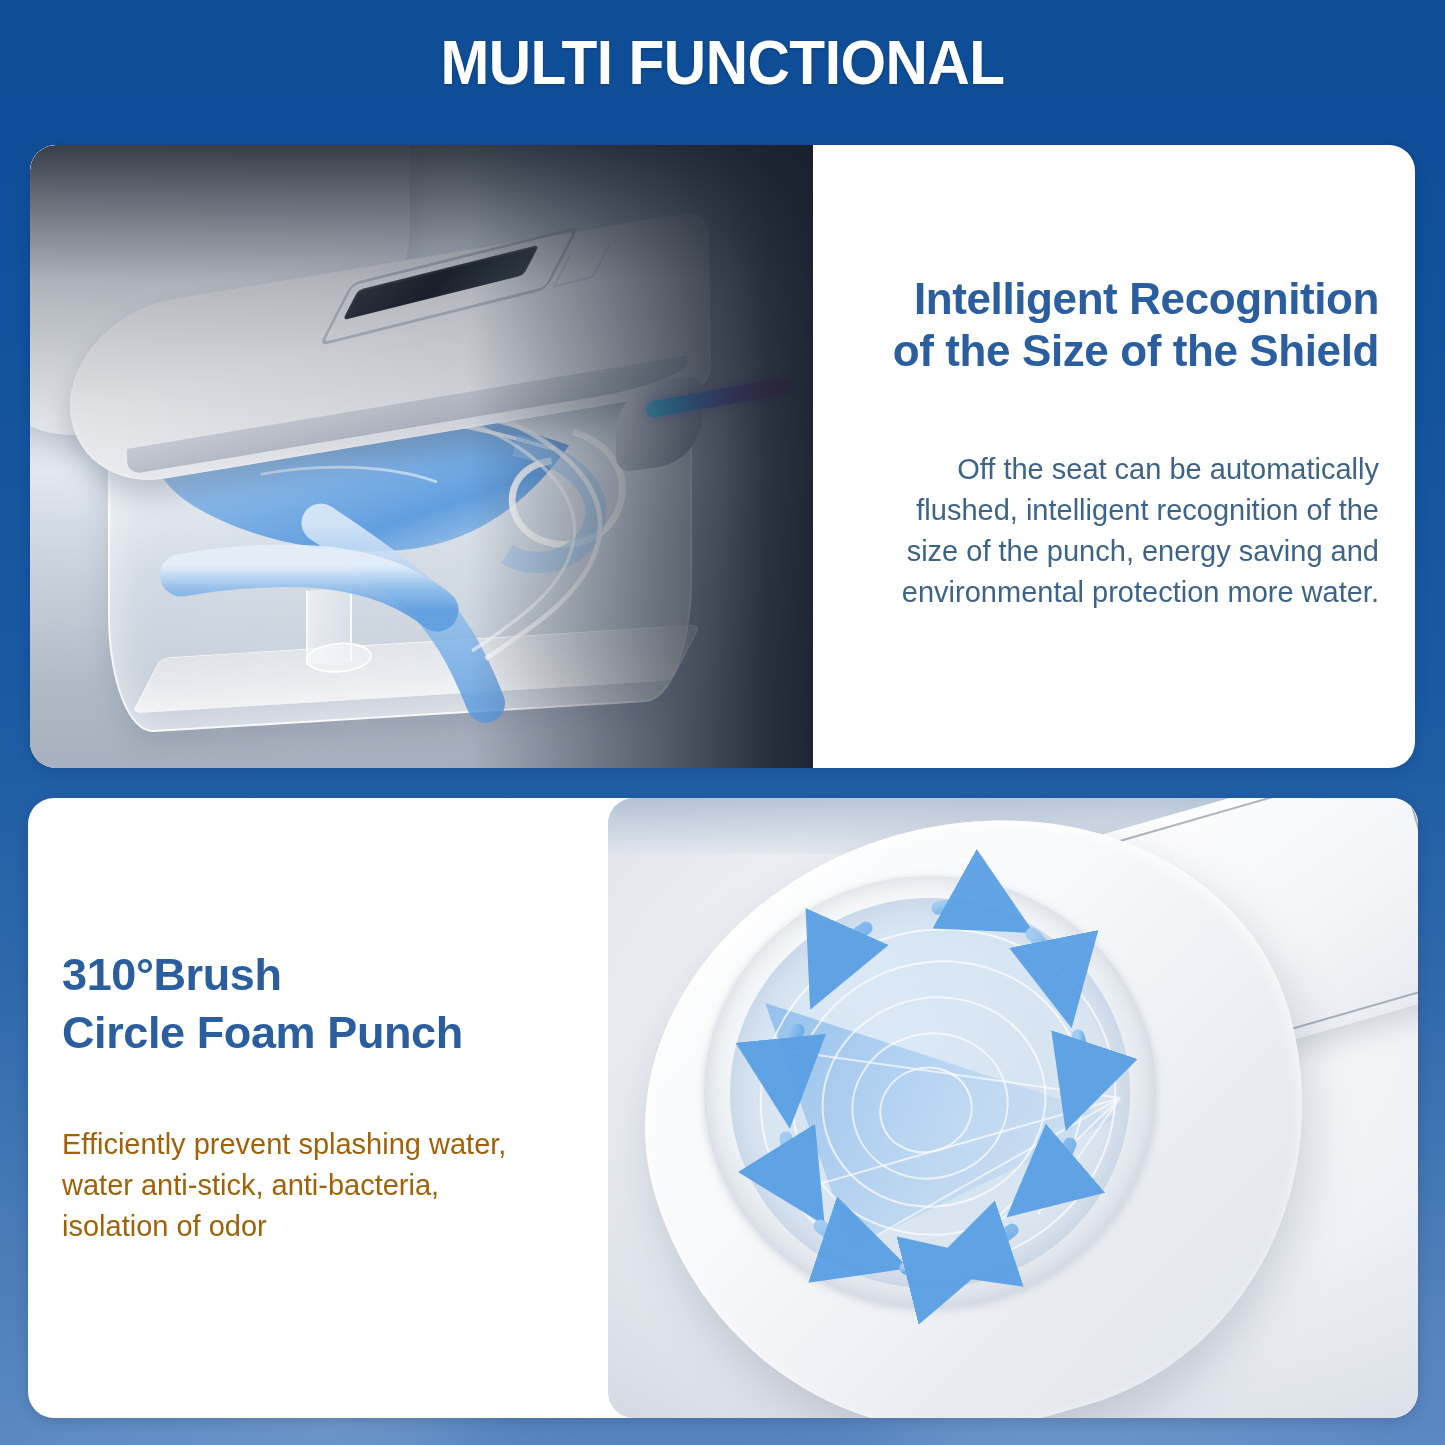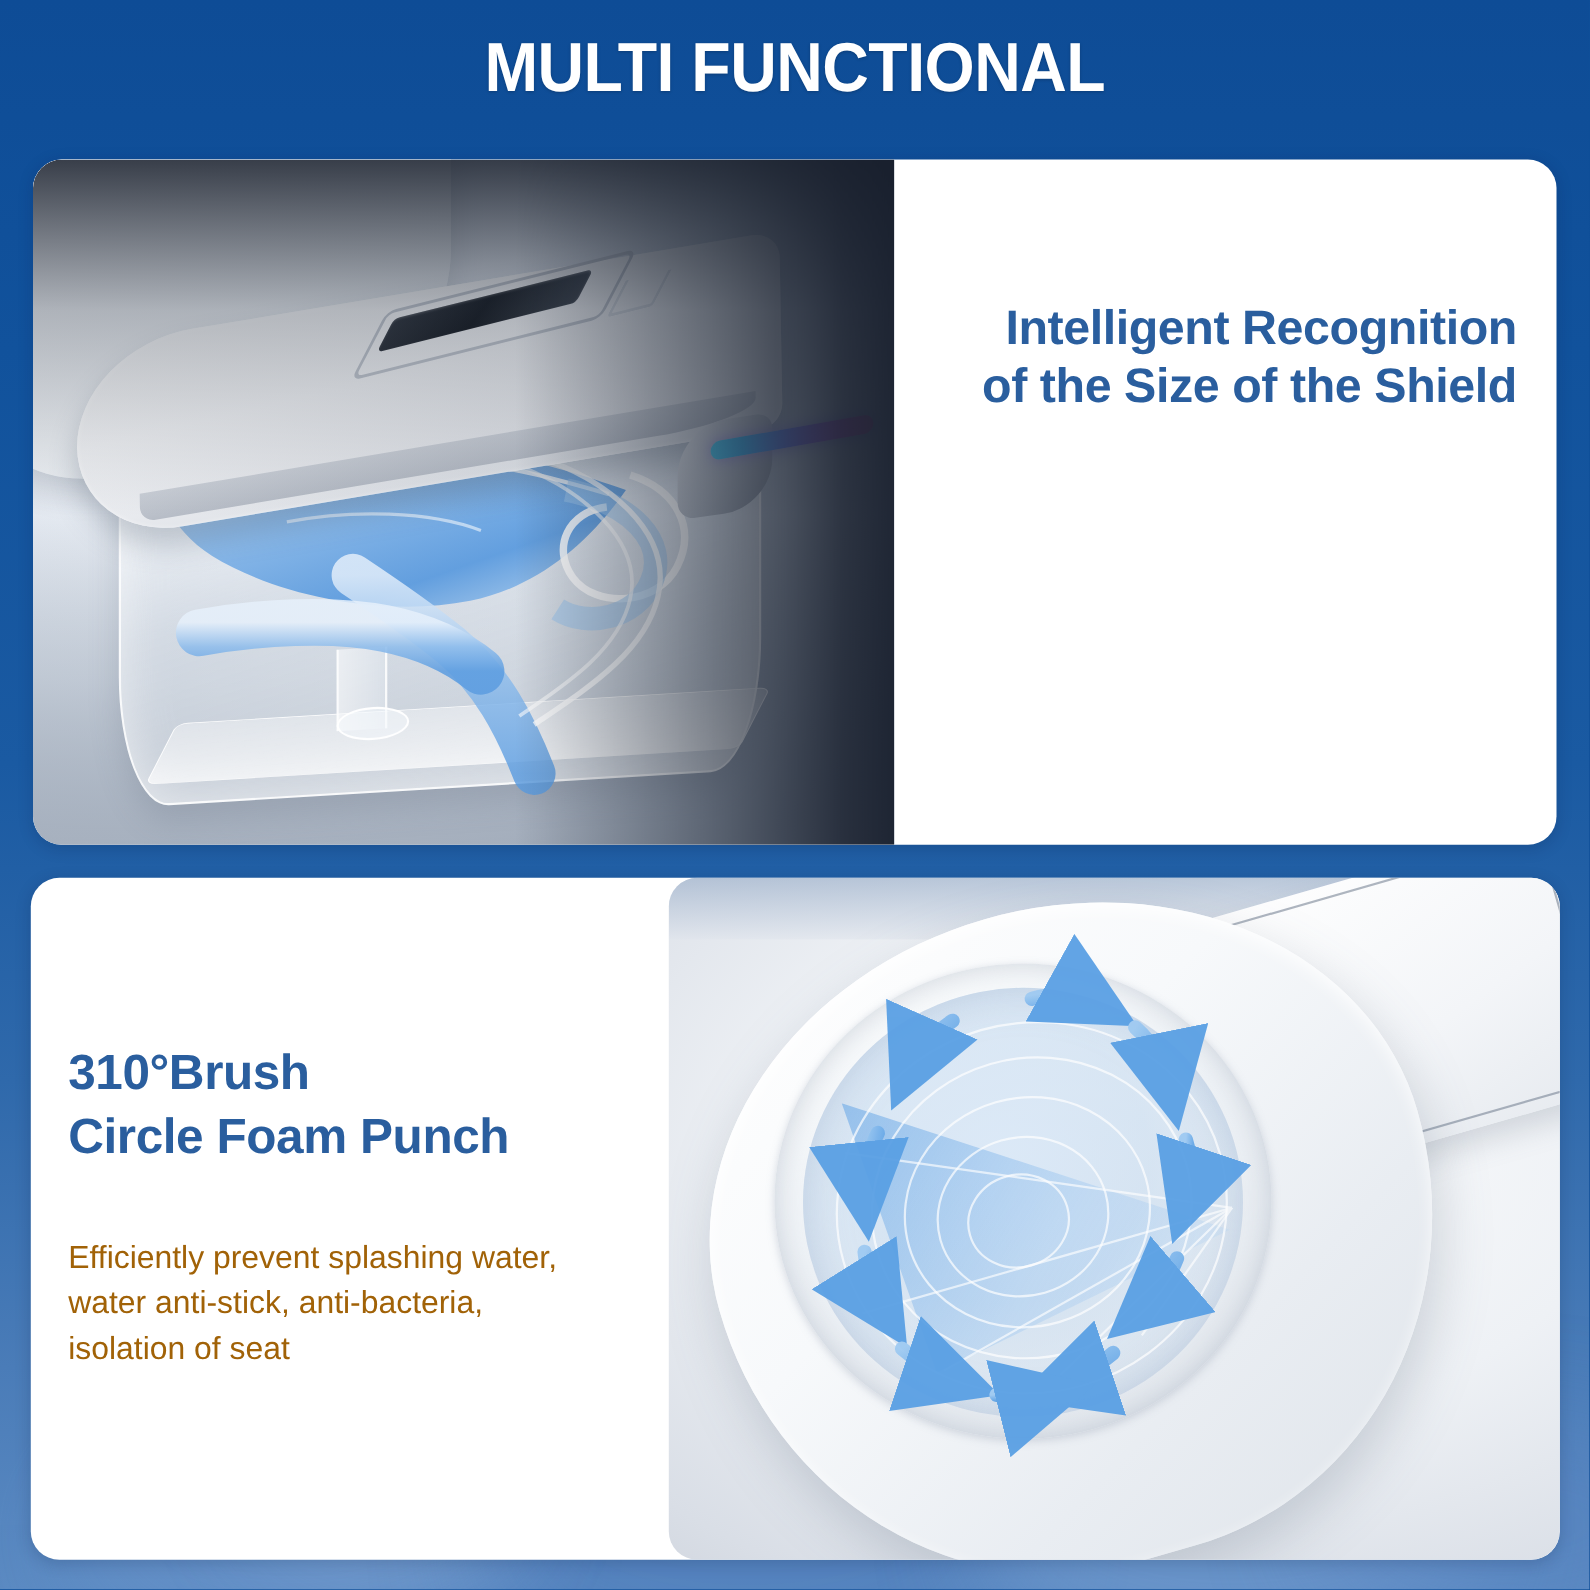--- a/index.html
+++ b/index.html
@@ -268,34 +268,35 @@
       <div class="ledbar"></div>
 
       <div class="vig"></div>
     </div>
 
     <div class="txt-top">
       <div class="h-top">
         <div>Intelligent Recognition</div>
         <div>of the Size of the Shield</div>
       </div>
+      <div class="p-top">Off the seat can be automatically flushed, intelligent recognition of the size of the punch, energy saving and environmental protection more water.</div>
     </div>
   </div>
 
   <div class="card-bot">
 
     <div class="txt-bot">
       <div class="h-bot">
         <div>310°Brush</div>
         <div>Circle Foam Punch</div>
       </div>
       <div class="p-bot">
         <div>Efficiently prevent splashing water,</div>
         <div>water anti-stick, anti-bacteria,</div>
-        <div>isolation of seat</div>
+        <div>isolation of odor</div>
       </div>
     </div>
 
     <div class="photo-bot">
       <div class="topstrip"></div>
       <div class="tank"></div>
 
       <div class="bowl-outer"></div>
       <div class="bowl-rim"></div>
       <div class="bowl-inner"></div>

